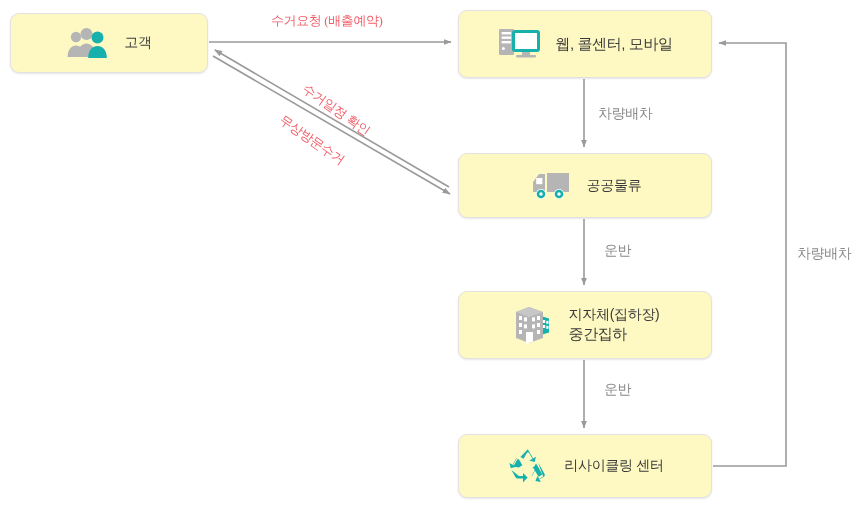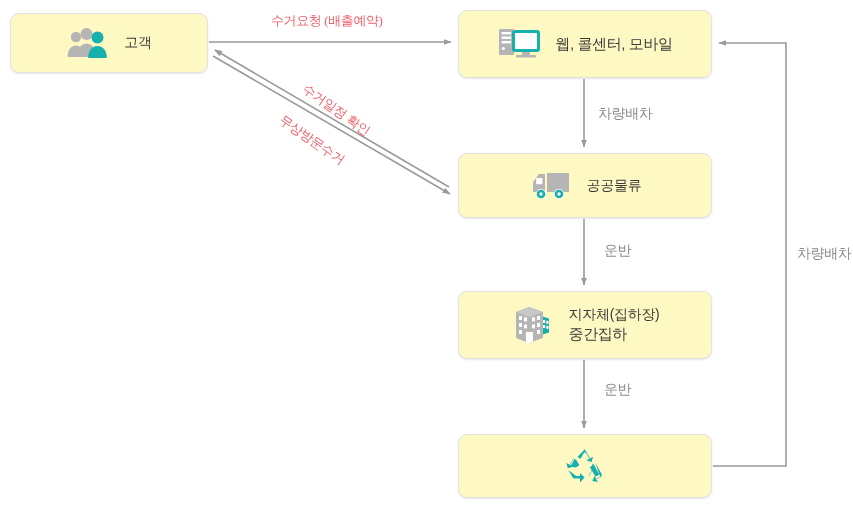--- a/index.html
+++ b/index.html
@@ -228,20 +228,23 @@
           <path d="M19.8,2.2 L25.1,11.4 L21.3,13.6 L26.6,15.0 L28.0,9.7 L24.4,11.8 L20.8,5.6 L19.1,5.6 L15.6,11.7 L12.4,9.9 z"></path>
           <path d="M11.0,12.5 L14.4,18.3 L10.9,20.4 L5.3,19.4 L9.6,12.1 z"></path>
           <path d="M9.0,11.0 L5.0,18.0 L1.4,15.9 L2.8,21.2 L8.1,19.8 L4.6,17.8 L8.5,11.0 z"></path>
           <path d="M3.4,23.0 L7.5,30.2 C8.2,31.3 9.1,31.6 10.3,31.6 L15.0,31.6 L15.0,35.4 L19.6,30.6 L15.0,26.0 L15.0,29.0 L11.0,29.0 z"></path>
           <path d="M23.5,29.0 L27.4,22.0 L31.0,24.1 L29.6,18.8 L24.3,20.2 L27.8,22.2 L24.0,29.0 z"></path>
           <path d="M30.0,15.5 L36.5,26.8 C37.2,28.0 36.8,29.3 35.6,30.1 L31.4,32.3 L29.5,29.0 L27.4,34.0 L32.9,35.0 L31.1,31.9 L35.2,29.6 z"></path>
           <path d="M28.0,16.5 L34.4,27.6 L30.5,29.8 L25.4,21.0 z"></path>
         </g>
       </svg>
     </span>
+    <span class="node-text">
+      <span class="node-title">리사이클링 센터</span>
+    </span>
   </div>
 
   <div class="edge-label red" id="label-request">수거요청 (배출예약)</div>
 
   <div class="edge-label red" id="label-schedule">수거일정 확인</div>
 
   <div class="edge-label red" id="label-freepick">무상방문수거</div>
 
   <div class="edge-label gray" id="label-dispatch">차량배차</div>
 

